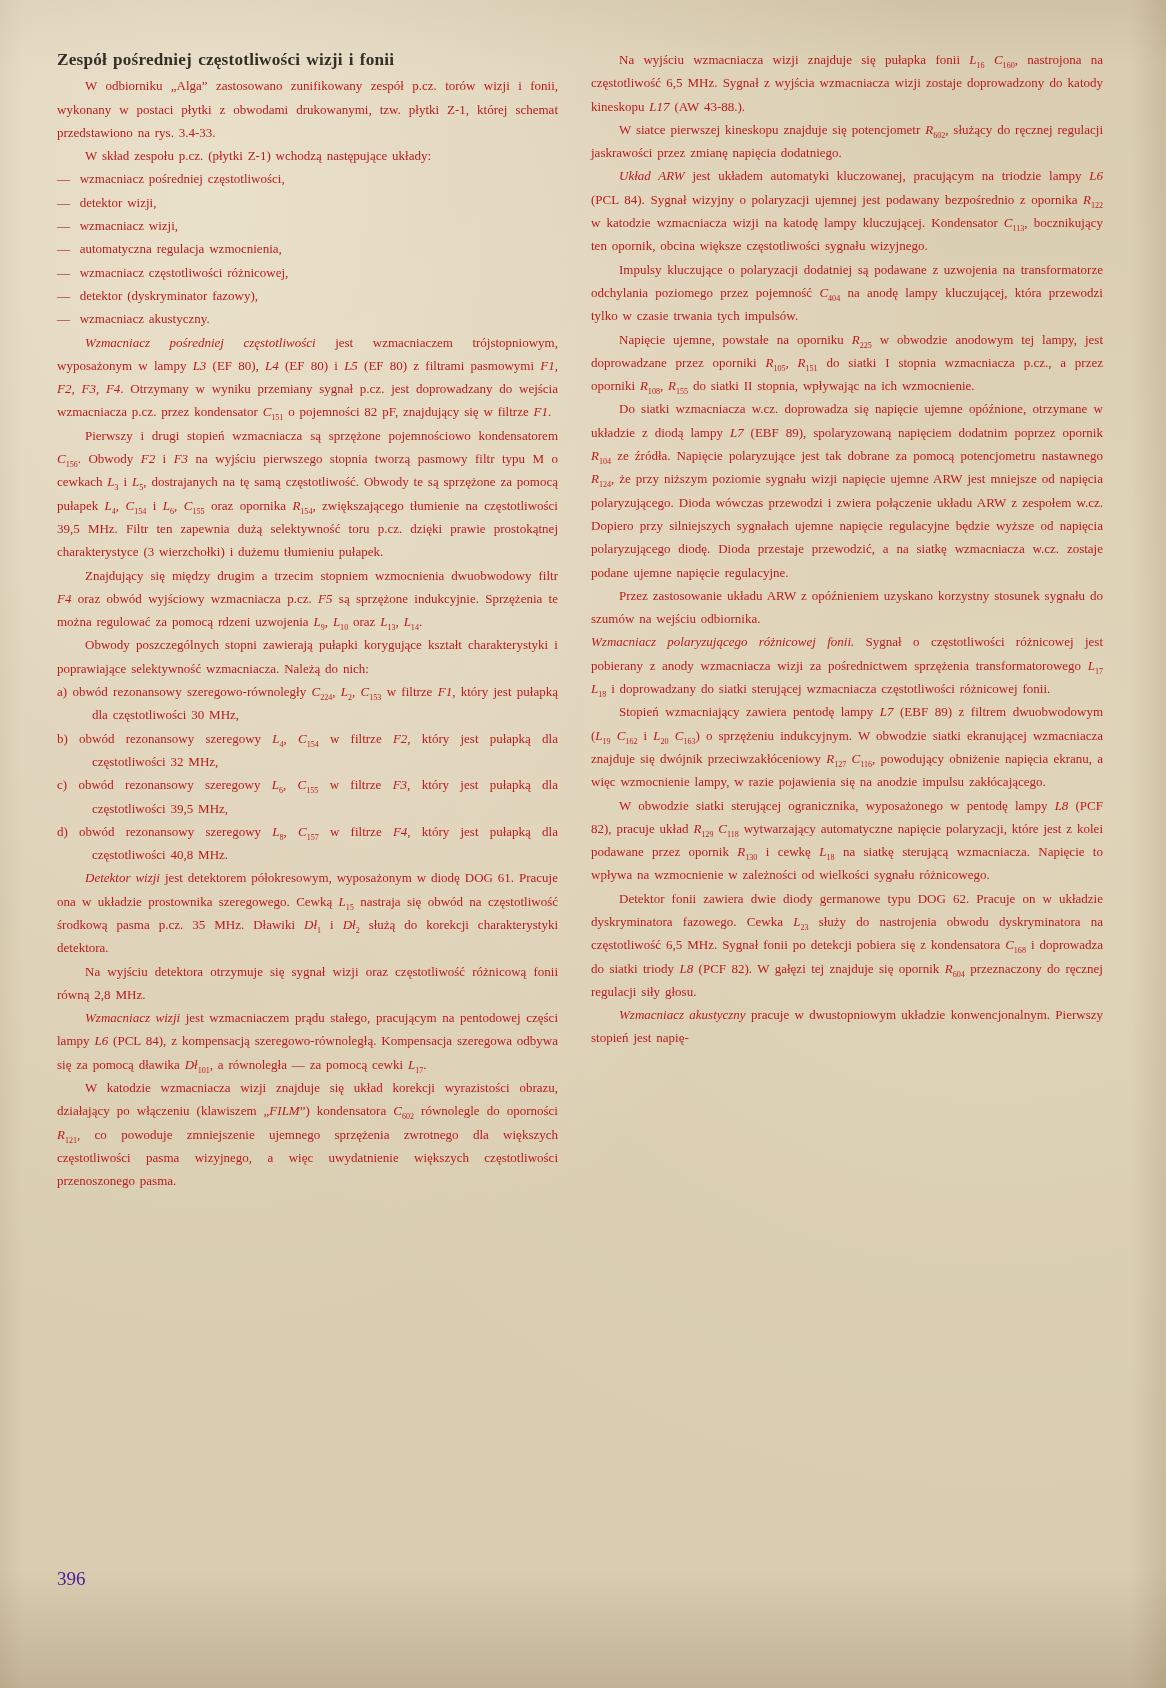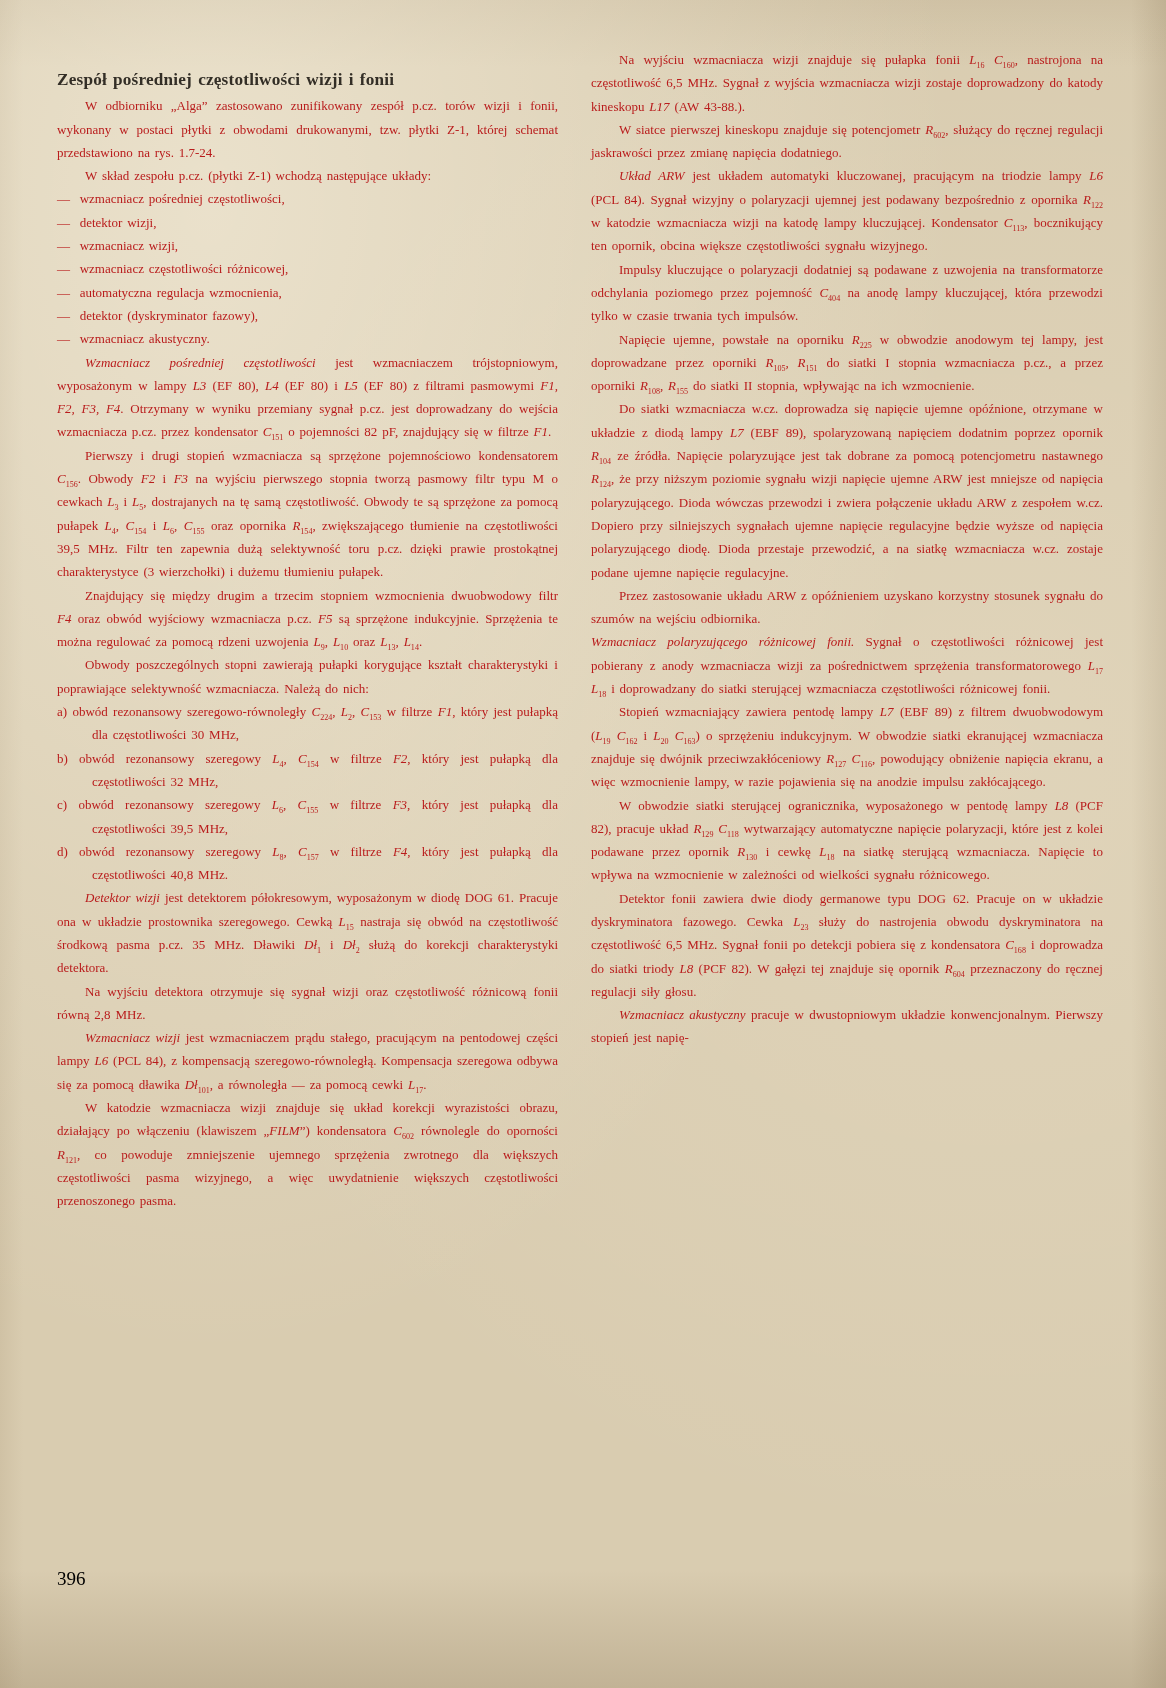--- a/index.html
+++ b/index.html
@@ -10,21 +10,21 @@
     background-image:
       radial-gradient(ellipse at 18% 12%, rgba(255,250,236,0.45), rgba(255,250,236,0) 55%),
       radial-gradient(ellipse at 85% 45%, rgba(255,248,230,0.18), rgba(255,248,230,0) 60%),
       linear-gradient(to bottom, rgba(125,100,62,0.10) 0%, rgba(125,100,62,0) 4%, rgba(125,100,62,0) 93%, rgba(110,88,55,0.22) 100%),
       linear-gradient(to right, rgba(125,100,62,0.10) 0%, rgba(125,100,62,0) 2%, rgba(125,100,62,0) 97%, rgba(110,88,55,0.16) 100%);
     font-family:"Liberation Serif","DejaVu Serif",serif;
   }
   .col {
     position:absolute; top:48px;
   }
-  .col-left  { left:57px;  width:501px;margin-top:20px; }
+  .col-left  { left:57px;  width:501px; }
   .col-right { left:591px; width:512px; }
   .col p, .col h1 {
     margin:0;
     color:#b91c1c;
     font-size:13px;
     line-height:23.3px;
     text-align:justify;
     word-spacing:1.6px;
   }
   h1.heading {
@@ -36,36 +36,36 @@
     letter-spacing:0.2px;
   }
   .indent { text-indent:28px; }
   .flush  { text-indent:0; }
   .dash   { padding-left:40px; text-indent:-40px; text-align:left; }
   .lettered { padding-left:35px; text-indent:-35px; }
   sub { font-size:0.62em; line-height:0; }
   i { font-style:italic; }
   .page-number {
     position:absolute; left:57px; top:1568px;
-    font-size:19px; color:#000000;
+    font-size:19px; color:#4c1d95;
     font-family:"Liberation Serif","DejaVu Serif",serif;
   }
 </style>
 </head>
 <body>
 
 <div class="col col-left">
   <h1 class="heading">Zespół pośredniej częstotliwości wizji i fonii</h1>
-  <p class="indent">W odbiorniku „Alga” zastosowano zunifikowany zespół p.cz. torów wizji i fonii, wykonany w postaci płytki z obwodami drukowanymi, tzw. płytki Z-1, której schemat przedstawiono na rys. 1.7-24.</p>
+  <p class="indent">W odbiorniku „Alga” zastosowano zunifikowany zespół p.cz. torów wizji i fonii, wykonany w postaci płytki z obwodami drukowanymi, tzw. płytki Z-1, której schemat przedstawiono na rys. 3.4-33.</p>
   <p class="indent">W skład zespołu p.cz. (płytki Z-1) wchodzą następujące układy:</p>
   <p class="dash">—&nbsp;&nbsp;wzmacniacz pośredniej częstotliwości,</p>
   <p class="dash">—&nbsp;&nbsp;detektor wizji,</p>
   <p class="dash">—&nbsp;&nbsp;wzmacniacz wizji,</p>
+  <p class="dash">—&nbsp;&nbsp;automatyczna regulacja wzmocnienia,</p>
   <p class="dash">—&nbsp;&nbsp;wzmacniacz częstotliwości różnicowej,</p>
-  <p class="dash">—&nbsp;&nbsp;automatyczna regulacja wzmocnienia,</p>
   <p class="dash">—&nbsp;&nbsp;detektor (dyskryminator fazowy),</p>
   <p class="dash">—&nbsp;&nbsp;wzmacniacz akustyczny.</p>
   <p class="indent"><i>Wzmacniacz pośredniej częstotliwości</i> jest wzmacniaczem trójstopniowym, wyposażonym w lampy <i>L3</i> (EF 80), <i>L4</i> (EF 80) i <i>L5</i> (EF 80) z filtrami pasmowymi <i>F1, F2, F3, F4</i>. Otrzymany w wyniku przemiany sygnał p.cz. jest doprowadzany do wejścia wzmacniacza p.cz. przez kondensator <i>C</i><sub>151</sub> o pojemności 82 pF, znajdujący się w filtrze <i>F1</i>.</p>
   <p class="indent">Pierwszy i drugi stopień wzmacniacza są sprzężone pojemnościowo kondensatorem <i>C</i><sub>156</sub>. Obwody <i>F2</i> i <i>F3</i> na wyjściu pierwszego stopnia tworzą pasmowy filtr typu M o cewkach <i>L</i><sub>3</sub> i <i>L</i><sub>5</sub>, dostrajanych na tę samą częstotliwość. Obwody te są sprzężone za pomocą pułapek <i>L</i><sub>4</sub>, <i>C</i><sub>154</sub> i <i>L</i><sub>6</sub>, <i>C</i><sub>155</sub> oraz opornika <i>R</i><sub>154</sub>, zwiększającego tłumienie na częstotliwości 39,5 MHz. Filtr ten zapewnia dużą selektywność toru p.cz. dzięki prawie prostokątnej charakterystyce (3 wierzchołki) i dużemu tłumieniu pułapek.</p>
   <p class="indent">Znajdujący się między drugim a trzecim stopniem wzmocnienia dwuobwodowy filtr <i>F4</i> oraz obwód wyjściowy wzmacniacza p.cz. <i>F5</i> są sprzężone indukcyjnie. Sprzężenia te można regulować za pomocą rdzeni uzwojenia <i>L</i><sub>9</sub>, <i>L</i><sub>10</sub> oraz <i>L</i><sub>13</sub>, <i>L</i><sub>14</sub>.</p>
   <p class="indent">Obwody poszczególnych stopni zawierają pułapki korygujące kształt charakterystyki i poprawiające selektywność wzmacniacza. Należą do nich:</p>
   <p class="lettered">a)&nbsp;obwód rezonansowy szeregowo-równoległy <i>C</i><sub>224</sub>, <i>L</i><sub>2</sub>, <i>C</i><sub>153</sub> w filtrze <i>F1</i>, który jest pułapką dla częstotliwości 30 MHz,</p>
   <p class="lettered">b)&nbsp;obwód rezonansowy szeregowy <i>L</i><sub>4</sub>, <i>C</i><sub>154</sub> w filtrze <i>F2</i>, który jest pułapką dla częstotliwości 32 MHz,</p>
   <p class="lettered">c)&nbsp;obwód rezonansowy szeregowy <i>L</i><sub>6</sub>, <i>C</i><sub>155</sub> w filtrze <i>F3</i>, który jest pułapką dla częstotliwości 39,5 MHz,</p>
   <p class="lettered">d)&nbsp;obwód rezonansowy szeregowy <i>L</i><sub>8</sub>, <i>C</i><sub>157</sub> w filtrze <i>F4</i>, który jest pułapką dla częstotliwości 40,8 MHz.</p>

